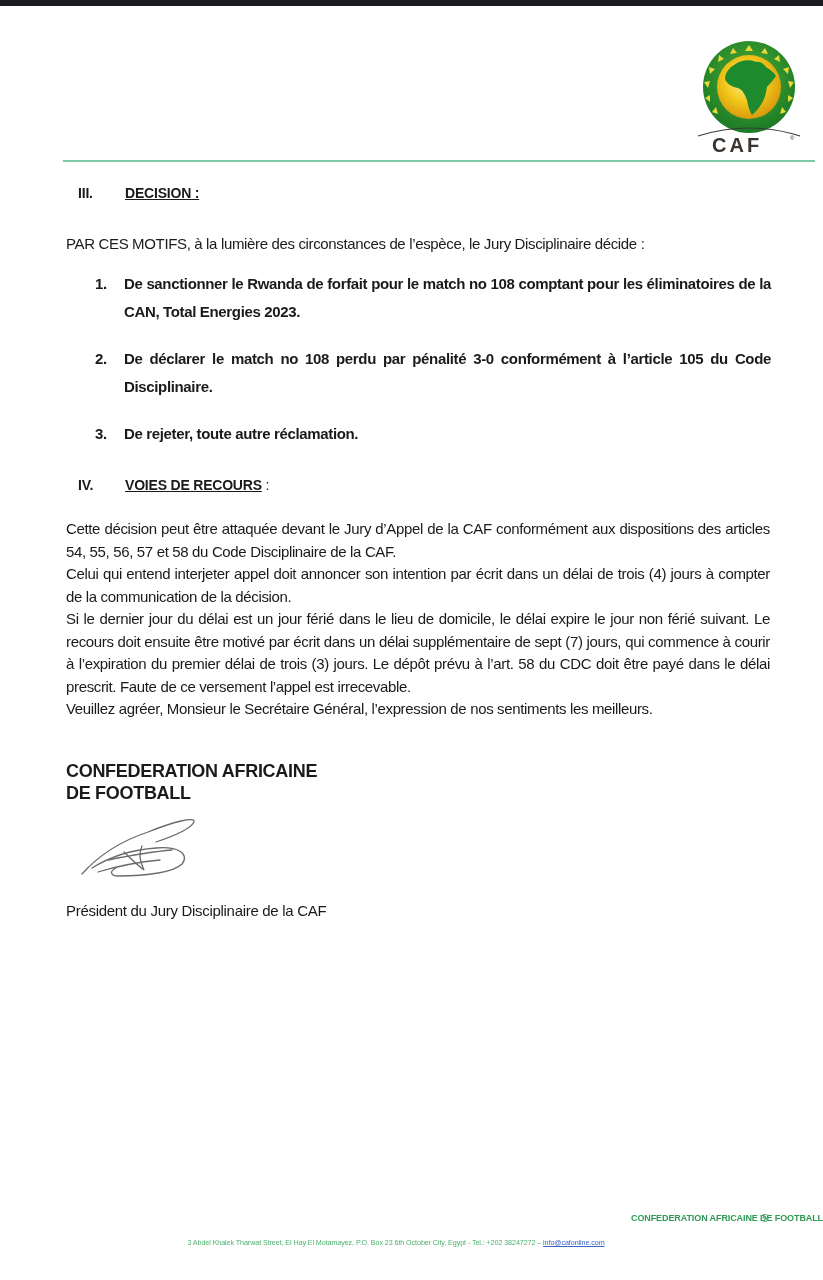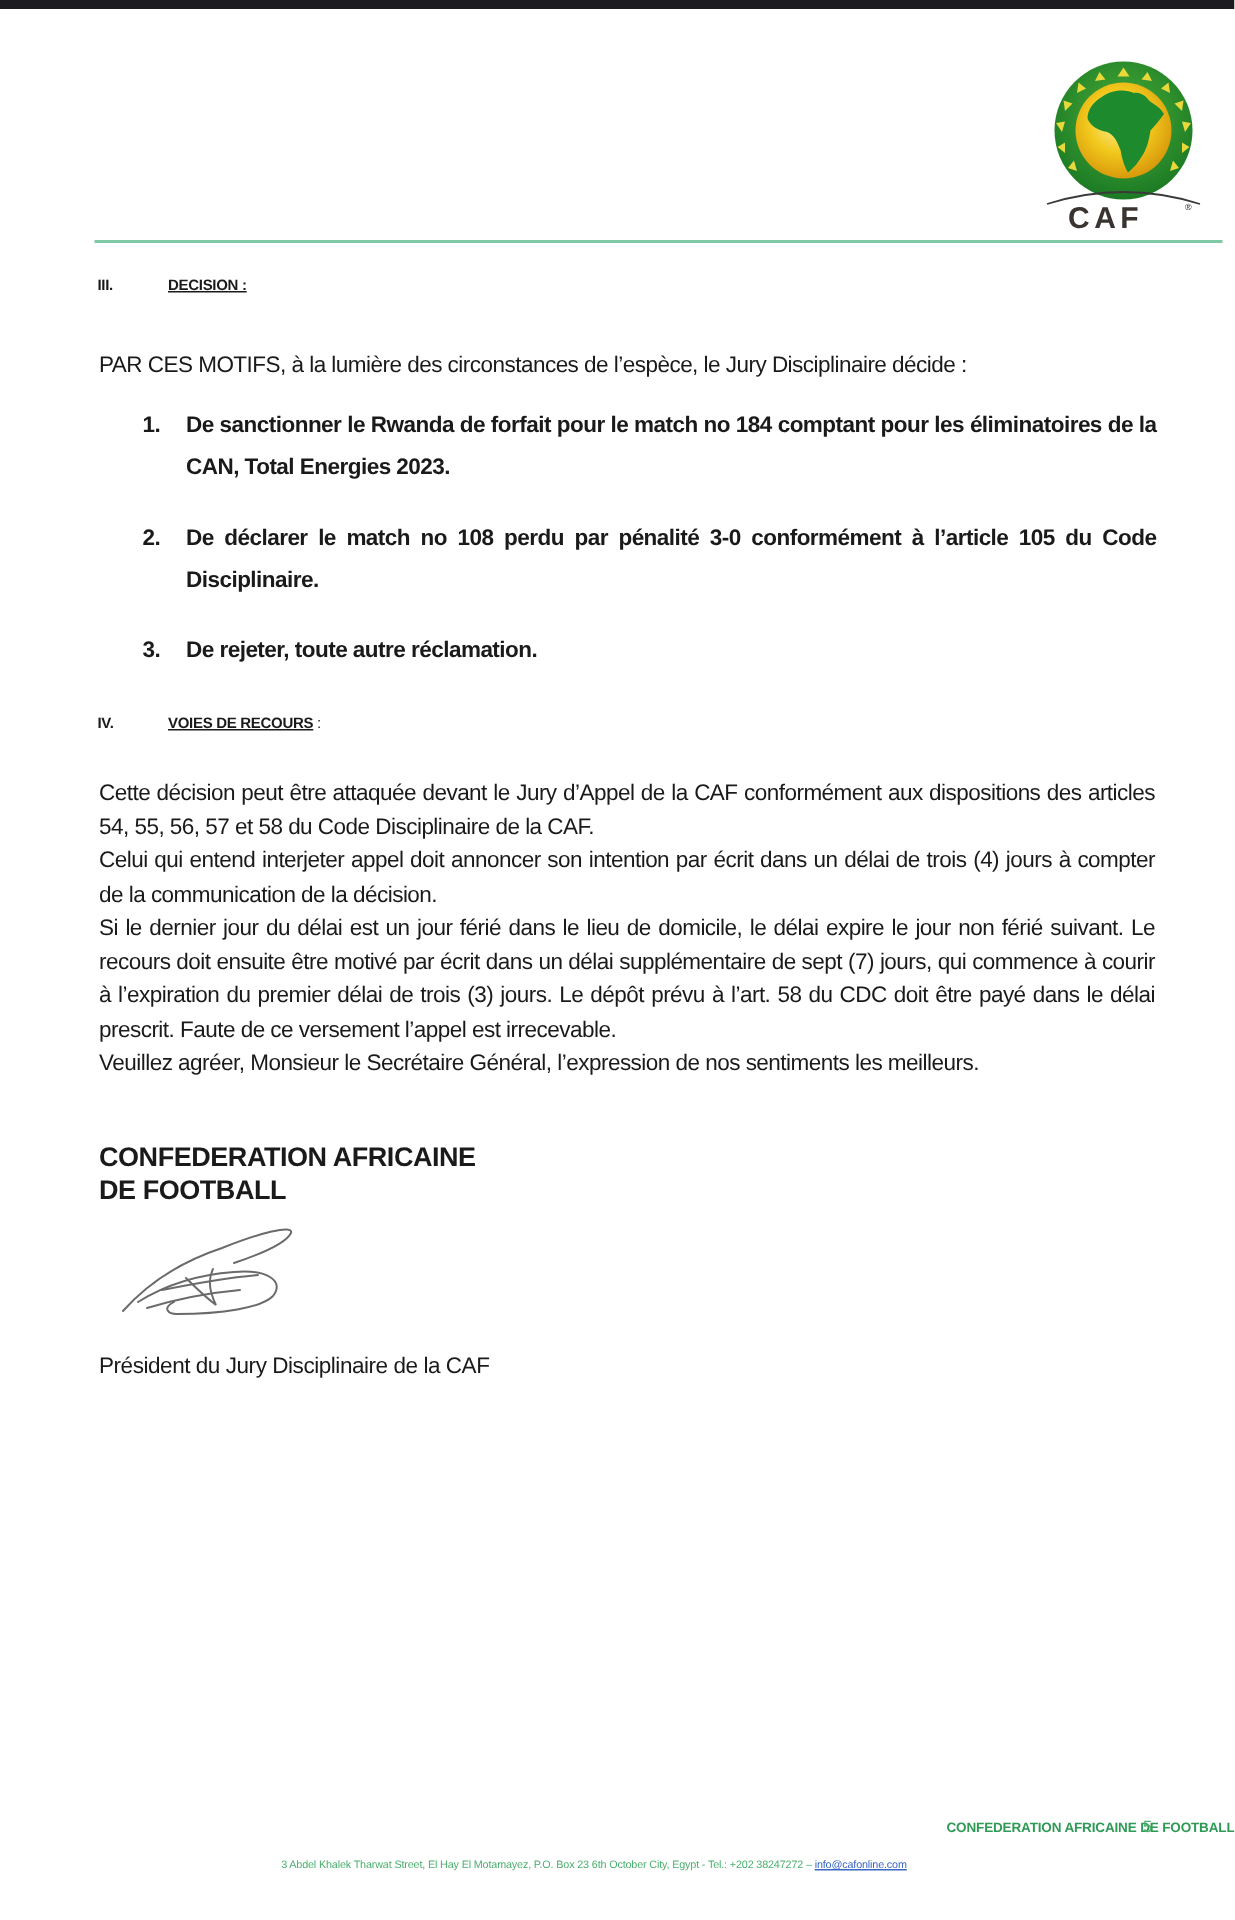--- a/index.html
+++ b/index.html
@@ -31,23 +31,23 @@
     .header-rule {
       position: absolute;
       left: 63px;
       top: 160px;
       width: 752px;
       height: 2px;
       background: #7fc9a6;
     }
     .section-head {
       position: absolute;
-      left: 65px;
-      font-weight: bold;
-      font-size: 10px;
+      left: 78px;
+      font-weight: bold;
+      font-size: 14px;
       letter-spacing: -0.2px;
     }
     .section-head .num {
       display: inline-block;
       width: 47px;
     }
     .section-head .title {
       text-decoration: underline;
     }
     .section-head .colon { font-weight: normal; }
@@ -182,21 +182,21 @@
 <div class="header-rule"></div>
 
 <div class="section-head" style="top:185px;">
   <span class="num">III.</span><span class="title">DECISION :</span>
 </div>
 
 <div class="para" style="top:233px;">PAR CES MOTIFS, à la lumière des circonstances de l’espèce, le Jury Disciplinaire décide :</div>
 
 <div class="item" style="top:270px;">
   <span class="n">1.</span>
-  <span class="t">De sanctionner le Rwanda de forfait pour le match no 184 comptant pour les éliminatoires de la CAN, Total Energies 2023.</span>
+  <span class="t">De sanctionner le Rwanda de forfait pour le match no 108 comptant pour les éliminatoires de la CAN, Total Energies 2023.</span>
 </div>
 <div class="item" style="top:345px;">
   <span class="n">2.</span>
   <span class="t">De déclarer le match no 108 perdu par pénalité 3-0 conformément à l’article 105 du Code Disciplinaire.</span>
 </div>
 <div class="item" style="top:420px;">
   <span class="n">3.</span>
   <span class="t">De rejeter, toute autre réclamation.</span>
 </div>
 

